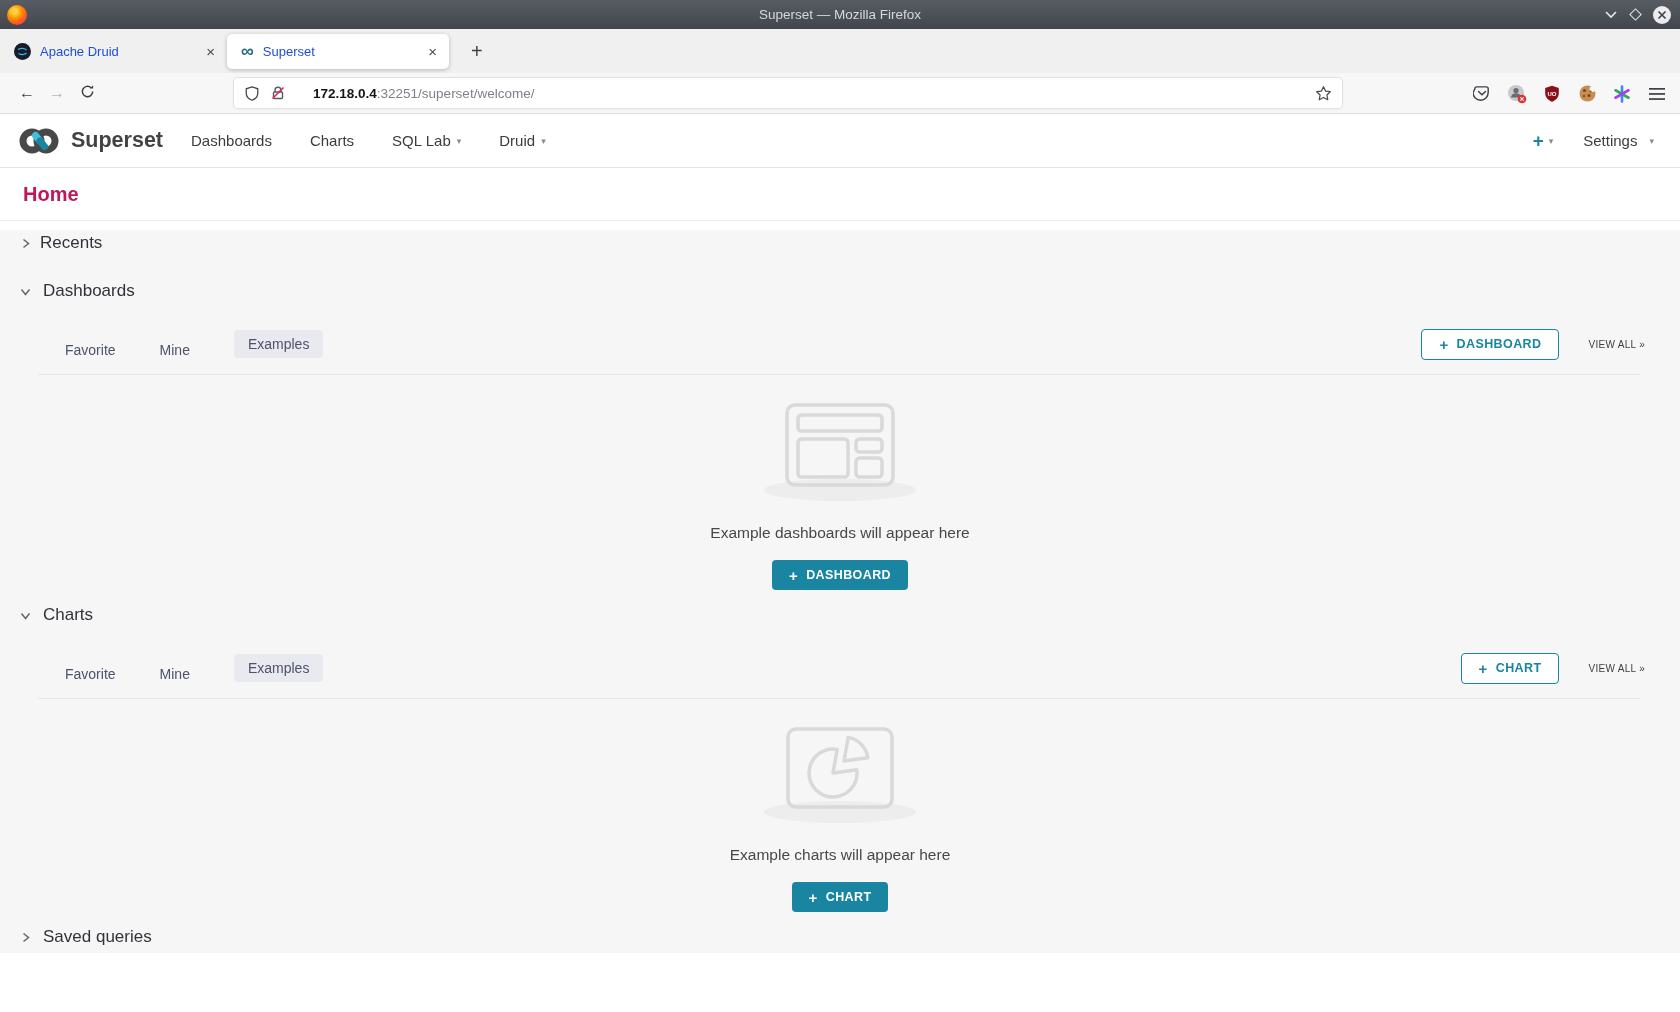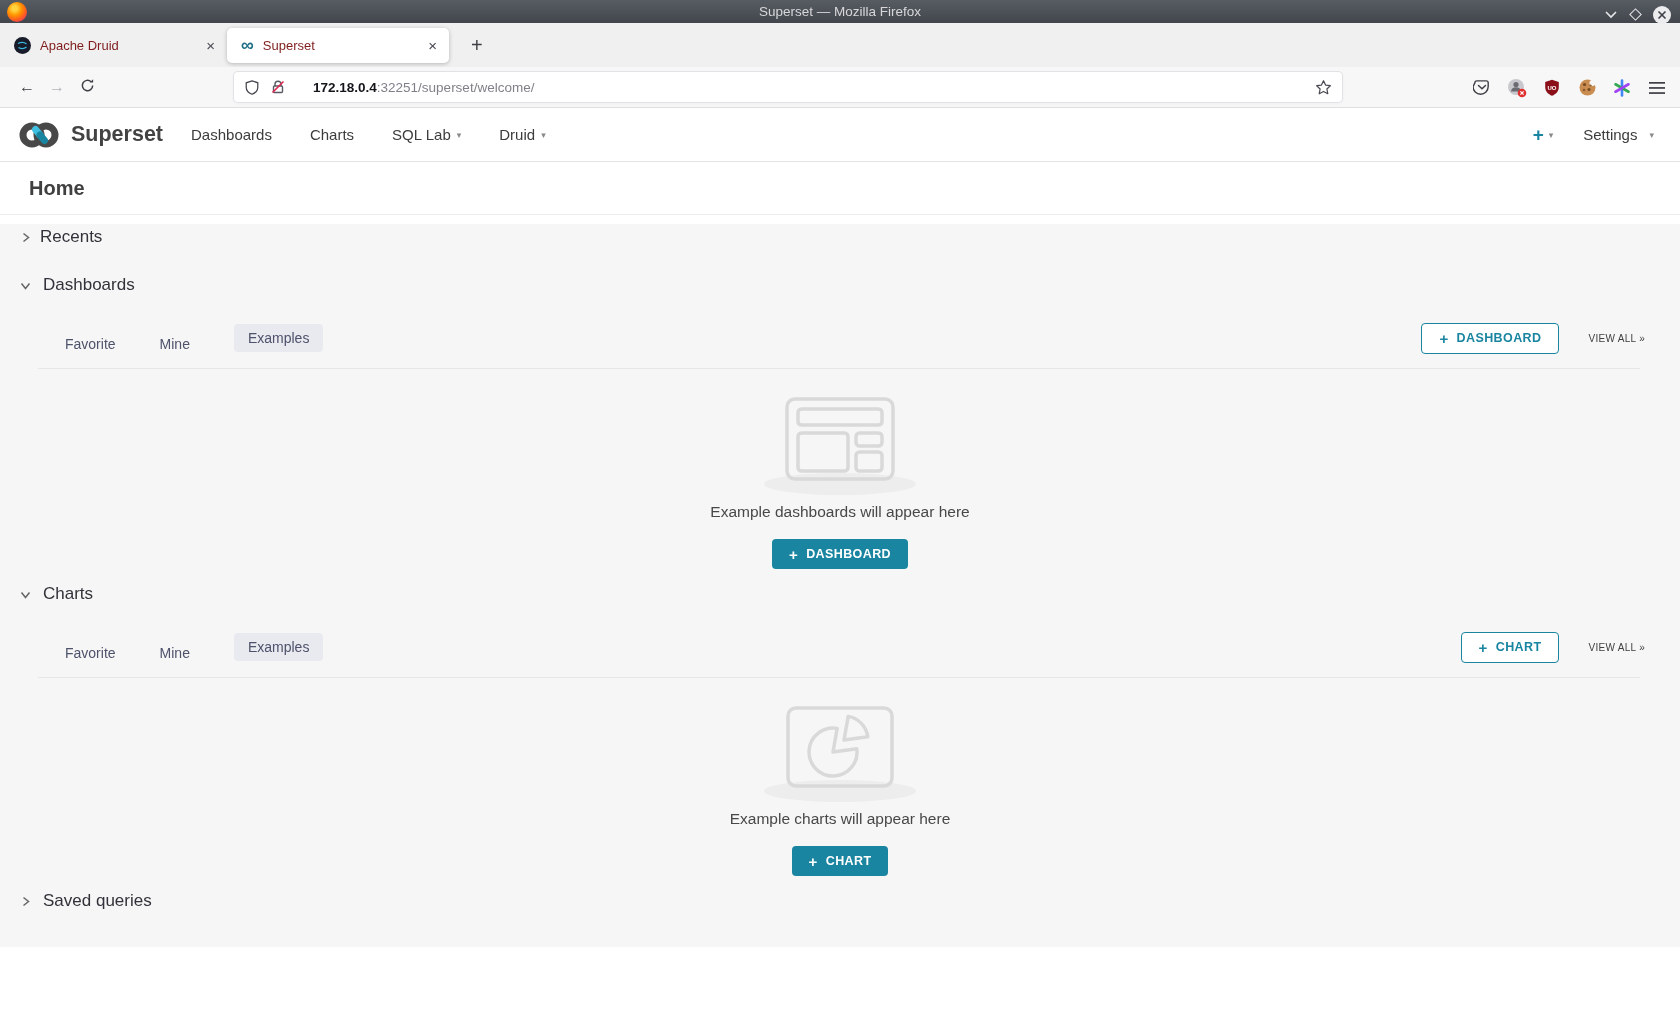--- a/index.html
+++ b/index.html
@@ -1,35 +1,35 @@
 <!DOCTYPE html>
 <html><head>
 <meta charset="utf-8">
 <style>
   * { box-sizing: border-box; }
   html,body { margin:0; padding:0; width:1680px; height:1012px; background:#fff;
     font-family:"Liberation Sans","DejaVu Sans",sans-serif; overflow:hidden; }
 
   
-  .titlebar { height:23px; background:linear-gradient(#575c63,#42464c); display:flex;
+  .titlebar { height:29px; background:linear-gradient(#575c63,#42464c); display:flex;
     align-items:center; position:relative; }
   .fx-logo { width:20px; height:20px; border-radius:50%; margin-left:7px;
     background:radial-gradient(circle at 38% 32%, #ffd23e 0 14%, #ff9400 38%, #ff5d1f 62%, #e3366f 85%, #8a2f8f 100%); }
   .tb-title { position:absolute; left:50%; transform:translateX(-50%); color:#d7d7da; font-size:13.5px; }
   .win-controls { position:absolute; right:9px; top:0; height:29px; display:flex; align-items:center; gap:13px; }
   .wc-max { width:9px; height:9px; border:1.5px solid #e8e8ea; transform:rotate(45deg); }
   .wc-close { width:18px; height:18px; border-radius:50%; background:#ececee; display:flex;
     align-items:center; justify-content:center; }
 
   
   .tabbar { height:44px; background:#f0f0f1; display:flex; align-items:center; }
   .tab { display:flex; align-items:center; height:35px; padding:0 12px 0 14px; }
   .tab-1 { width:227px; }
   .tab-2 { width:222px; background:#fff; border-radius:5px; box-shadow:0 1px 4px rgba(12,12,13,.25); }
-  .tab-label { font-size:13px; color:#7f1d1d; margin-left:9px; flex:1; white-space:nowrap; overflow:hidden; }
+  .tab-label { font-size:13px; color:#1d4ed8; margin-left:9px; flex:1; white-space:nowrap; overflow:hidden; }
   .tab-close { color:#4a4a55; font-size:15px; line-height:1; }
   .newtab { font-size:20px; color:#3e3e44; margin-left:16px; padding:0 6px; }
   .superset-fav { font-size:18px; font-weight:bold; color:#1e6f86; line-height:16px; }
 
   
   .urlrow { height:41px; background:#f7f7f8; border-bottom:1px solid #dfdfe2; display:flex;
     align-items:center; position:relative; padding-left:12px; }
   .nav-glyph { width:30px; text-align:center; font-size:16px; color:#3e3e44; }
   .nav-glyph.disabled { color:#b6b6bc; }
   .urlbar { position:absolute; left:234px; top:5px; width:1108px; height:30px; background:#fff;
@@ -49,21 +49,21 @@
   .nav-links { display:flex; gap:38px; margin-left:28px; }
   .nav-link { font-size:15px; color:#3c3c3c; display:flex; align-items:center; gap:6px; }
   .caret { font-size:9px; color:#8a8a8a; }
   .appnav-right { margin-left:auto; display:flex; align-items:center; gap:30px; padding-right:8px; }
   .plus-link { color:#1985a0; font-size:19px; font-weight:bold; display:flex; align-items:center; gap:5px; }
   .settings-link { font-size:15px; color:#3c3c3c; display:flex; align-items:center; gap:12px; }
 
   
   .pagehead { height:53px; background:#fff; border-bottom:1px solid #ececee; display:flex;
     align-items:center; padding:0 17px; }
-  .pagehead h1 { margin:12px; font-size:20px; font-weight:600; color:#404040; }
+  .pagehead h1 { margin:6px; font-size:20px; font-weight:600; color:#be185d; }
   .content { background:#f6f6f6; height:723px; padding-bottom:17px; }
 
   .secrow { display:flex; align-items:center; gap:11px; padding-left:19px; height:26px; }
   .sec-label { font-size:17px; color:#32323a; }
   .m-recents { margin-top:9px;gap:8px; }  .m-dash { margin-top:22px; }
   .m-charts { margin-top:12px; }  .m-saved { margin-top:12px; }
 
   .subbar { display:flex; align-items:center; margin-top:24px; height:32px; }
   .tabset { display:flex; align-items:flex-end; gap:44px; margin-left:65px; }
   .tabitem { font-size:14px; color:#4e526a; }
@@ -73,21 +73,21 @@
     color:#1985a0; font-weight:bold; font-size:12.5px; letter-spacing:.4px; display:flex;
     align-items:center; gap:8px; font-family:inherit; }
   .view-all { color:#404040; font-weight:normal; font-size:10px; letter-spacing:.3px; text-decoration:none; }
   .divider { height:1px; background:#e7e7e9; margin:14px 40px 0 38px; border:none; }
 
   .empty { text-align:center; }
   .icon-stage { position:relative; display:inline-block; margin-top:28px; }
   .icon-shadow { position:absolute; left:50%; bottom:-14px; transform:translateX(-50%);
     width:152px; height:22px; background:#ededee; border-radius:50%; }
   .icon-stage svg { position:relative; display:block; }
-  .empty-text { font-size:15.5px; color:#484848; margin-top:18px; }
+  .empty-text { font-size:15.5px; color:#484848; margin-top:33px; }
   .btn-primary-wrap { margin-top:18px; }
   .btn-primary { height:30px; padding:0 17px; background:#1985a0; color:#fff; border:none; border-radius:4px;
     font-weight:bold; font-size:12.5px; letter-spacing:.4px; display:inline-flex; align-items:center; gap:8px;
     font-family:inherit; }
   .btn-plus { font-size:15px; font-weight:bold; line-height:1; }
 </style>
 </head>
 <body>
 
 <div class="titlebar">

